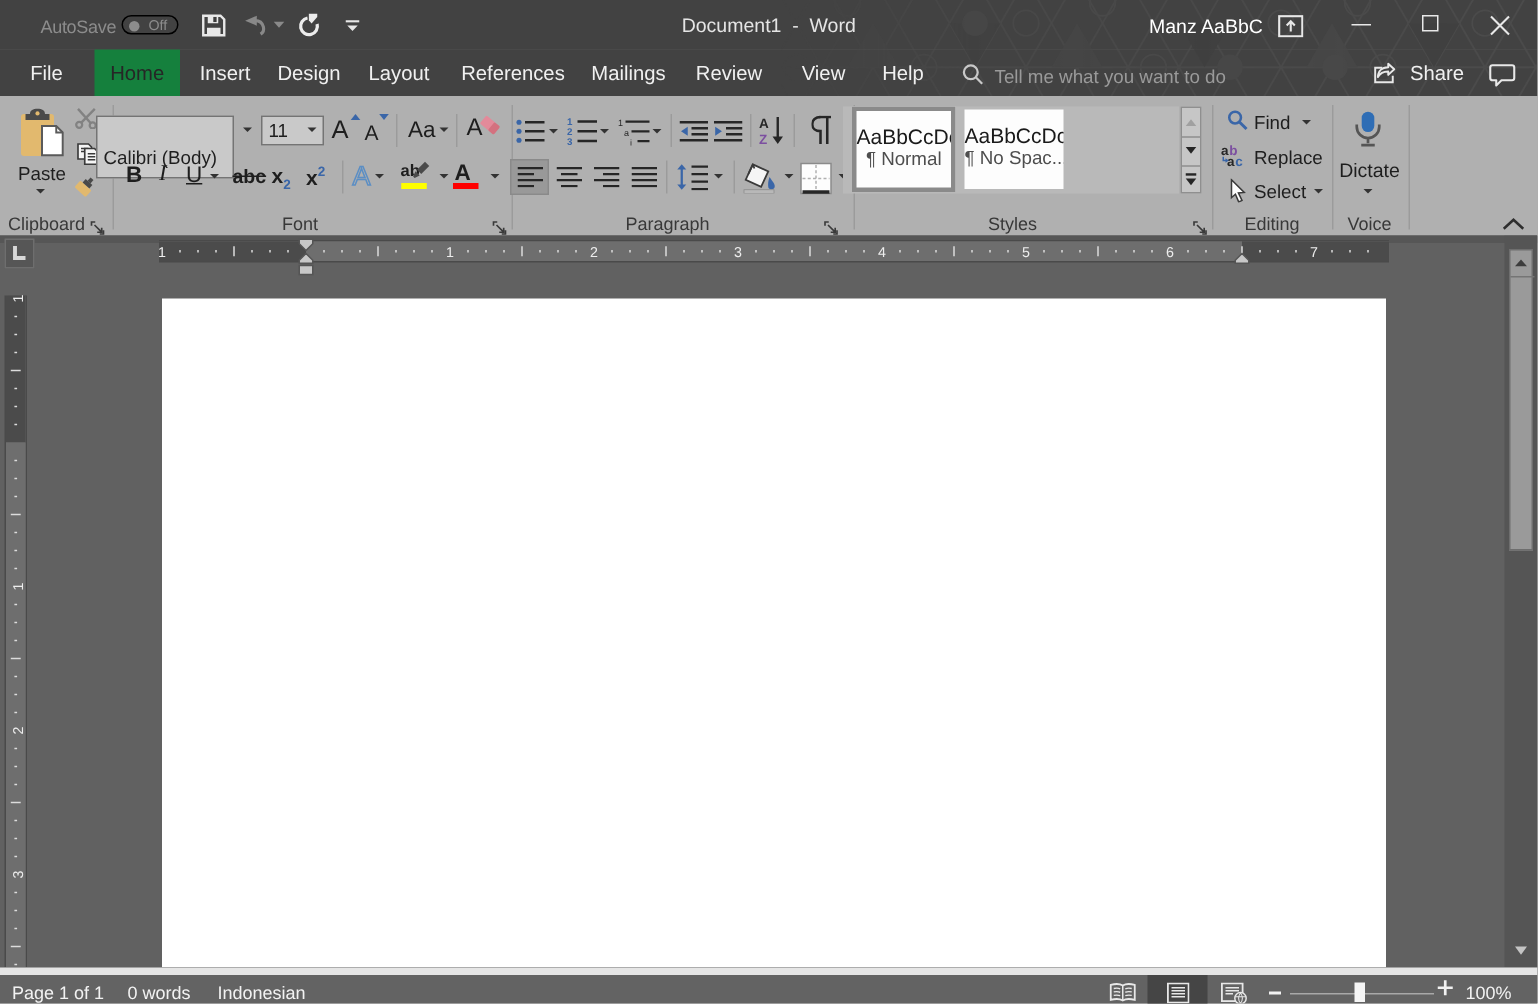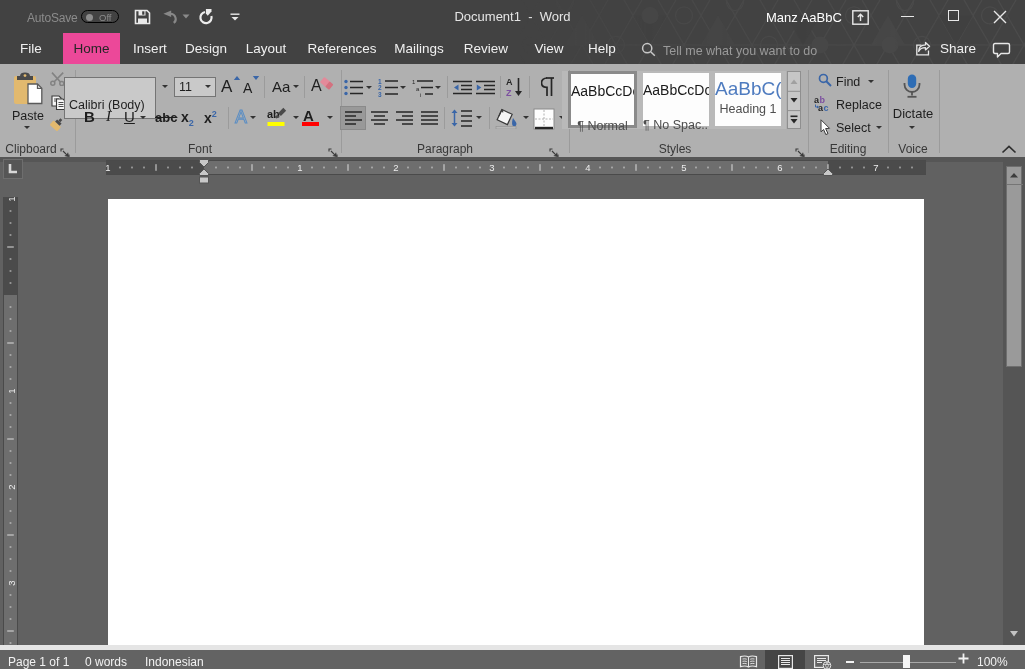--- a/index.html
+++ b/index.html
@@ -12,37 +12,37 @@
 #tabrow { left:0; top:33px; width:1025px; height:31px; background:#424242; }
 #autosave { left:27px; top:11px; font-size:12px; color:#8c8c8c; letter-spacing:-0.2px; }
 #toggle { left:81px; top:10px; width:38px; height:13px; border:1px solid #000000; border-radius:7px; }
 #toggle .knob { position:absolute; left:4px; top:2.5px; width:7px; height:7px; border-radius:50%; background:#8c8c8c; }
 #toggle .offtxt { position:absolute; left:17px; top:1px; font-size:9.5px; color:#8c8c8c; }
 #doctitle { left:0; top:9px; width:1025px; text-align:center; font-size:13px; color:#e5e5e5; }
 #username { left:766px; top:10px; font-size:13px; color:#ffffff; }
 
 
 .tab { position:absolute; top:33px; height:31px; line-height:31px; font-size:13.5px; color:#f0f0f0; text-align:center; }
-#hometab { position:absolute; left:63px; top:33px; width:57px; height:31px; background:#ec4899; color:#262626; font-size:13.5px; line-height:31px; text-align:center; }
+#hometab { position:absolute; left:63px; top:33px; width:57px; height:31px; background:#15803d; color:#262626; font-size:13.5px; line-height:31px; text-align:center; }
 #tellme { position:absolute; left:663px; top:44px; font-size:12.5px; color:#9a9a9a; }
 
 
 #ribbon { left:0; top:64px; width:1025px; height:93px; background:#b0b0b0; }
 .vsep { position:absolute; top:6px; width:1px; height:83px; background:#9b9b9b; }
 .glabel { position:absolute; top:78px; font-size:12px; color:#383838; text-align:center; }
 .launcher { position:absolute; top:80px; width:10px; height:10px; }
 .combo { position:absolute; background:#c9c9c9; border:1px solid #747474; font-size:12.5px; color:#1e1e1e; }
 .ricon { position:absolute; }
 .darr { position:absolute; width:0; height:0; border-left:3.2px solid transparent; border-right:3.2px solid transparent; border-top:3.8px solid #333333; }
 
 
 #stylesbox { position:absolute; left:562px; top:7px; width:224px; height:58px; background:#b9b9b9; }
 .stylecard { position:absolute; top:2px; width:66px; height:53px; background:#fdfdfd; }
 .stylecard .aabb { display:block; text-align:center; margin-top:9px; font-size:14px; color:#1a1a1a; white-space:nowrap; overflow:hidden; }
-.stylecard .sname { display:block; text-align:center; margin-top:20px; font-size:12.5px; color:#4e4e4e; white-space:nowrap; overflow:hidden; }
+.stylecard .sname { display:block; text-align:center; margin-top:0; font-size:12.5px; color:#4e4e4e; white-space:nowrap; overflow:hidden; }
 
 
 #docarea { left:0; top:157px; width:1025px; height:488px; background:#616161; overflow:hidden; }
 #page { position:absolute; left:108px; top:42px; width:816px; height:446px; background:#ffffff; }
 #hruler { position:absolute; left:106px; top:4px; width:820px; height:13px; background:#6e6e6e; box-shadow:0 -1px 0 #4a4a4a, 0 1px 0 #4a4a4a; }
 #vruler { position:absolute; left:4px; top:40px; width:13px; height:448px; background:#6e6e6e; box-shadow:-1px 0 0 #4a4a4a, 1px 0 0 #4a4a4a; }
 #tabsel { position:absolute; left:3px; top:2px; width:20px; height:20px; background:#565656; border:1px solid #6e6e6e; }
 #scrollbar { position:absolute; left:1003px; top:0px; width:22px; height:488px; background:#555555; }
 
 
@@ -357,24 +357,20 @@
 
   <div id="stylesbox">
     <div class="stylecard" style="left:6px; width:69px; border:3px solid #8a8a8a; top:0; height:57px;">
         <span class="aabb">AaBbCcDc</span>
         <span class="sname">¶ Normal</span>
       </div>
     <div class="stylecard" style="left:81px;">
         <span class="aabb">AaBbCcDc</span>
         <span class="sname">¶ No Spac...</span>
       </div>
-    <div class="stylecard" style="left:153px;">
-        <span class="aabb" style="color:#4e7bbf;font-size:19px;margin-top:5px;">AaBbC(</span>
-        <span class="sname" style="margin-top:2px;">Heading 1</span>
-      </div>
   </div>
 
   <div class="ricon" style="left:787px;top:7px;width:14px;height:58px;background:#c6c6c6;border:1px solid #8f8f8f;">
     <svg width="12" height="56" viewBox="0 0 12 56">
       <path d="M0 19.3 H12 M0 38.6 H12" stroke="#8f8f8f" stroke-width="1"></path>
       <polygon points="2.5,12 9.5,12 6,7.5" fill="#a0a0a0"></polygon>
       <polygon points="2.5,26 9.5,26 6,30.5" fill="#262626"></polygon>
       <rect x="2.5" y="43.5" width="7" height="1.6" fill="#262626"></rect>
       <polygon points="2.5,47 9.5,47 6,51.5" fill="#262626"></polygon>
     </svg>

